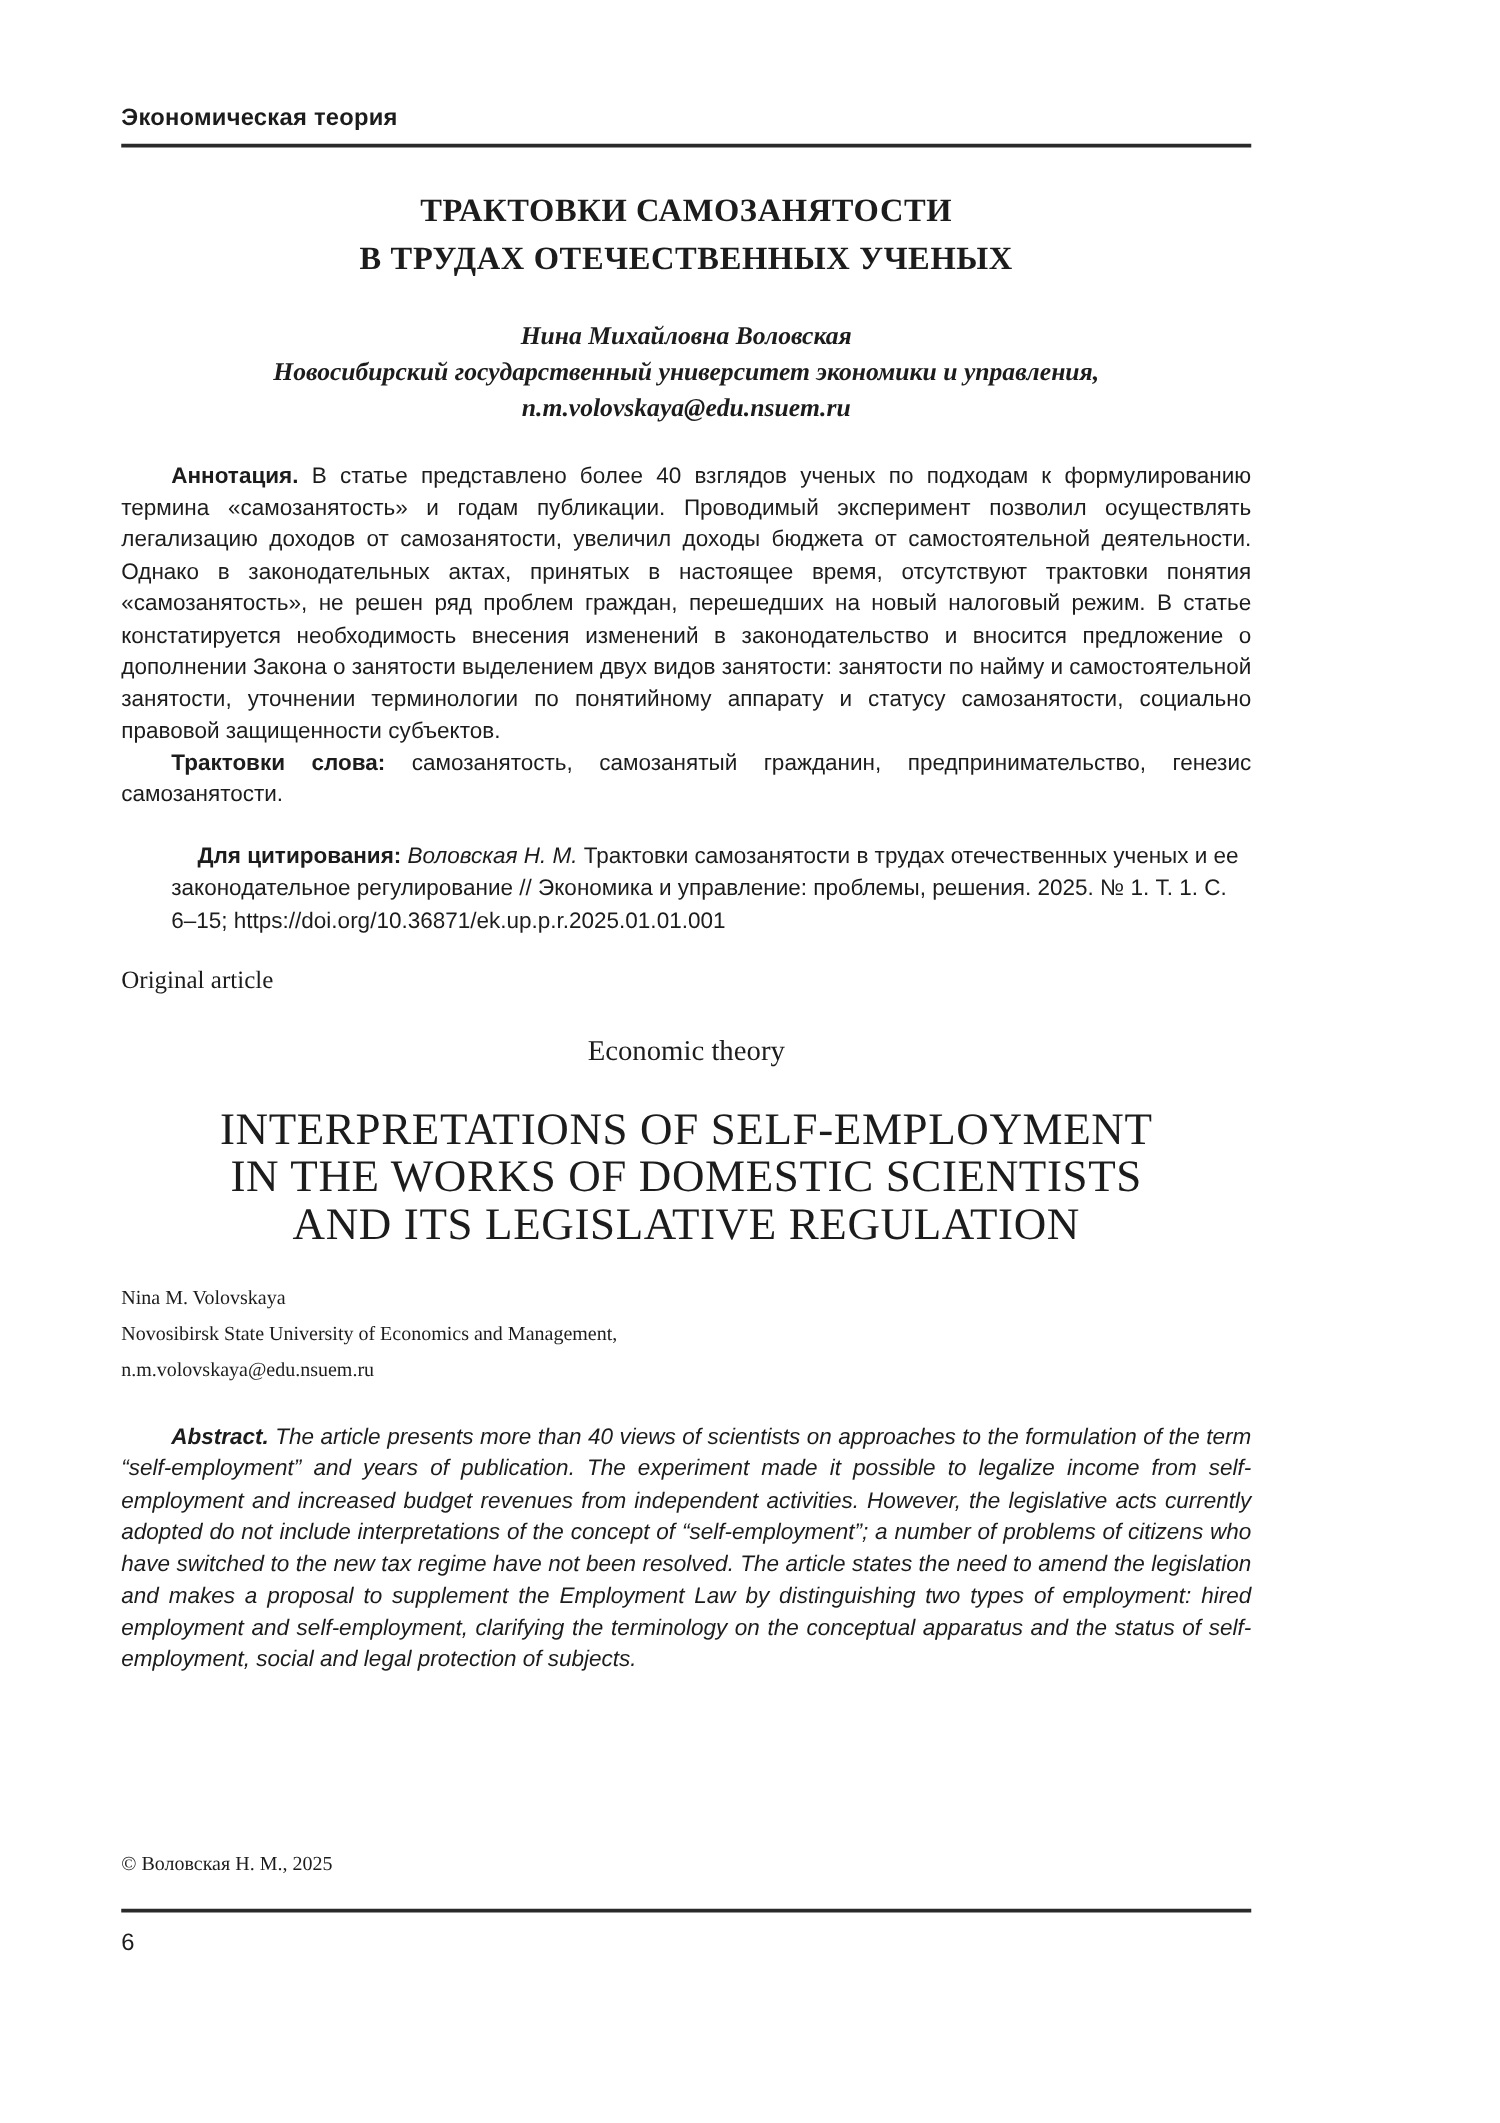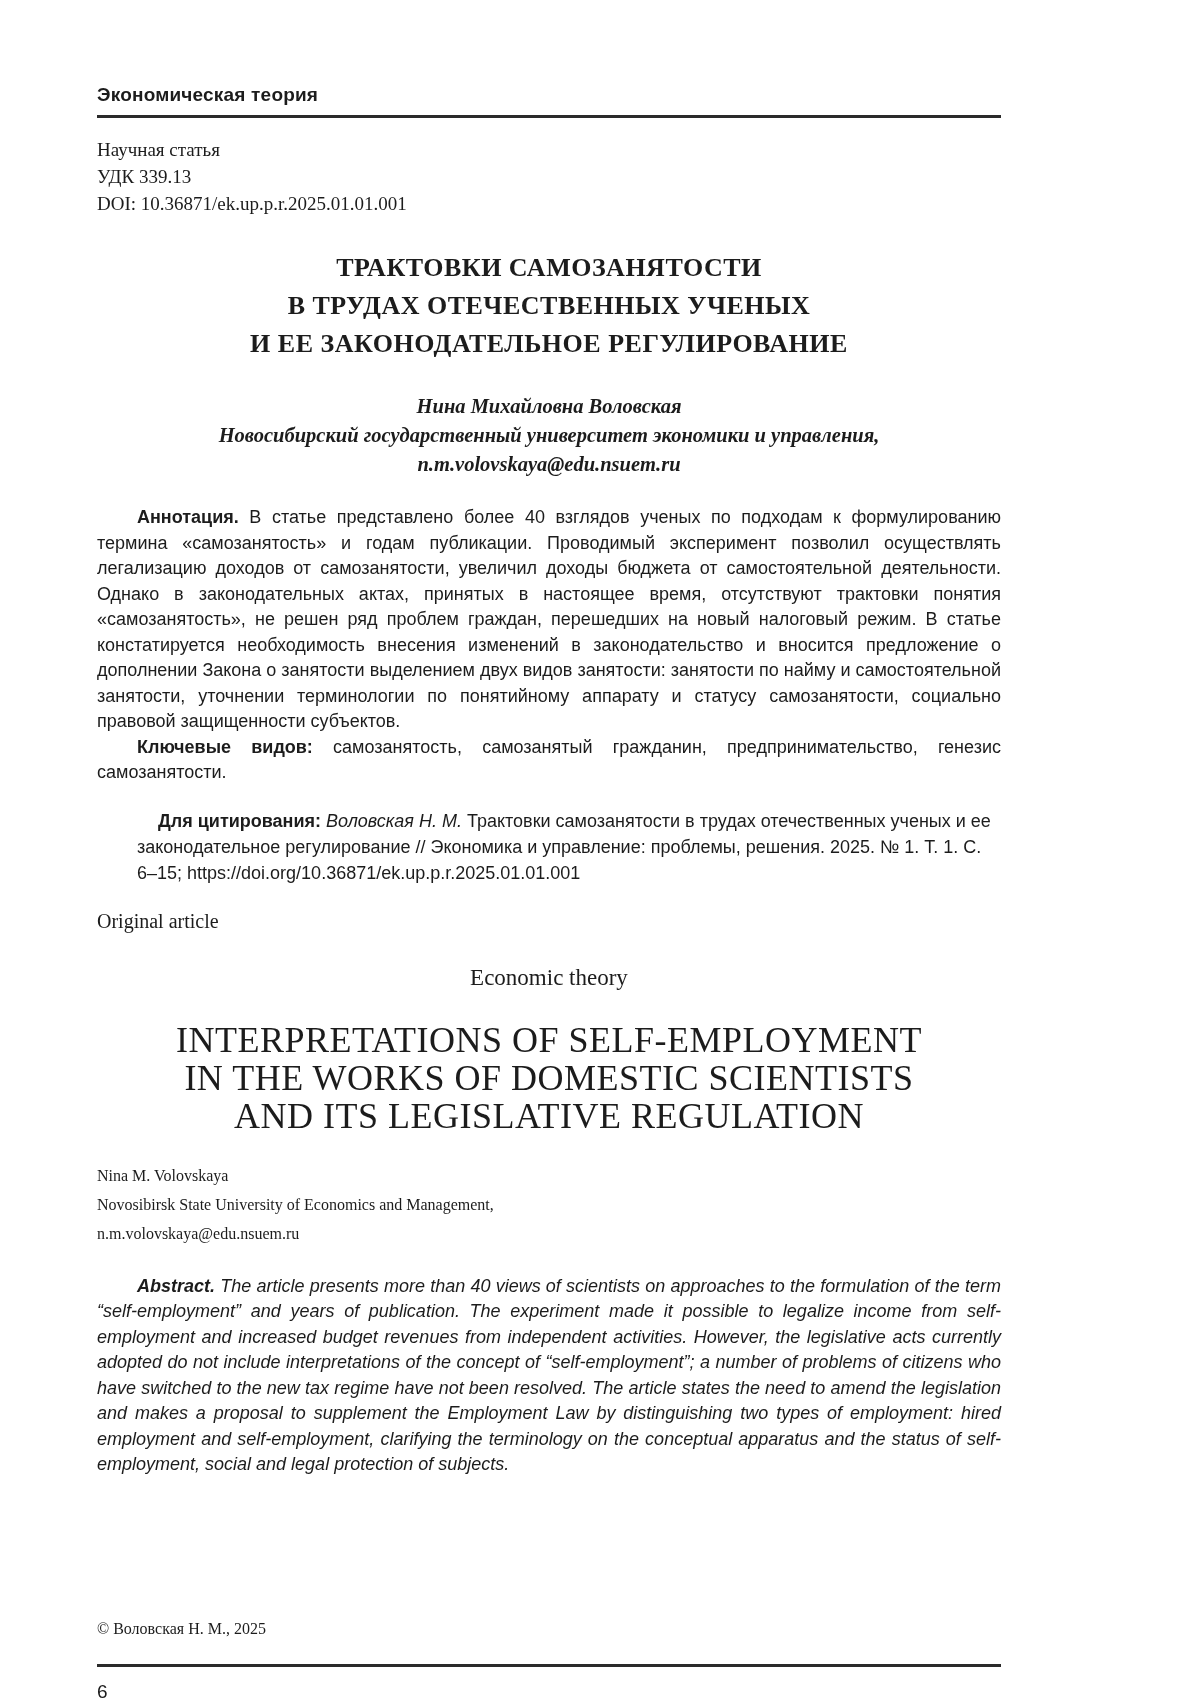--- a/index.html
+++ b/index.html
@@ -135,45 +135,39 @@
   }
 </style>
 </head>
 <body>
 
 <div class="page">
 
   <div class="category">Экономическая теория</div>
   <div class="header-rule"></div>
 
-  <div class="meta">
-    <div>Научная статья</div>
-    <div>УДК 339.13</div>
-    <div>DOI: 10.36871/ek.up.p.r.2025.01.01.001</div>
-  </div>
 
   <h1 class="ru-title">
     <span>ТРАКТОВКИ САМОЗАНЯТОСТИ</span>
     <span>В ТРУДАХ ОТЕЧЕСТВЕННЫХ УЧЕНЫХ</span>
-    <span>И ЕЕ ЗАКОНОДАТЕЛЬНОЕ РЕГУЛИРОВАНИЕ</span>
   </h1>
 
   <div class="ru-author">
     <div>Нина Михайловна Воловская</div>
     <div>Новосибирский государственный университет экономики и управления,</div>
     <div>n.m.volovskaya@edu.nsuem.ru</div>
   </div>
 
   <p class="sans-par ru-abstract">
     <span class="lead-bold">Аннотация.</span>
     <span>В статье представлено более 40 взглядов ученых по подходам к формулированию термина «самозанятость» и годам публикации. Проводимый эксперимент позволил осуществлять легализацию доходов от самозанятости, увеличил доходы бюджета от самостоятельной деятельности. Однако в законодательных актах, принятых в настоящее время, отсутствуют трактовки понятия «самозанятость», не решен ряд проблем граждан, перешедших на новый налоговый режим. В статье констатируется необходимость внесения изменений в законодательство и вносится предложение о дополнении Закона о занятости выделением двух видов занятости: занятости по найму и самостоятельной занятости, уточнении терминологии по понятийному аппарату и статусу самозанятости, социально правовой защищенности субъектов.</span>
   </p>
 
   <p class="sans-par">
-    <span class="lead-bold">Ключевые видов:</span>
+    <span class="lead-bold">Трактовки слова:</span>
     <span>самозанятость, самозанятый гражданин, предпринимательство, генезис самозанятости.</span>
   </p>
 
   <p class="citation">
     <span class="lead-bold">Для цитирования:</span>
     <span class="cit-author">Воловская Н. М.</span>
     <span>Трактовки самозанятости в трудах отечественных ученых и ее законодательное регулирование // Экономика и управление: проблемы, решения. 2025. № 1. Т. 1. С. 6–15; https://doi.org/10.36871/ek.up.p.r.2025.01.01.001</span>
   </p>
 
   <div class="original-article">Original article</div>

